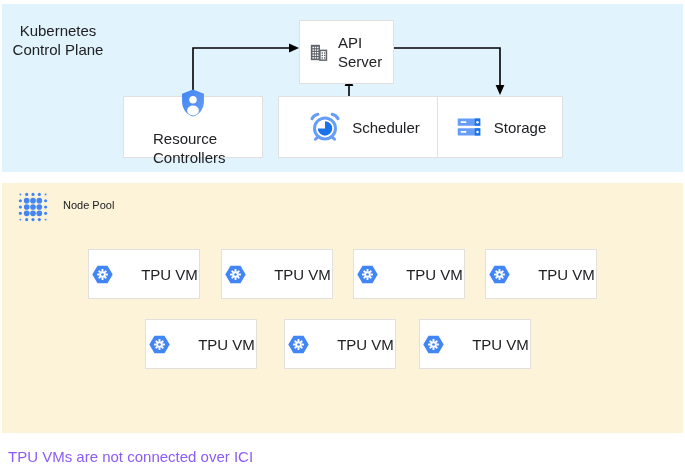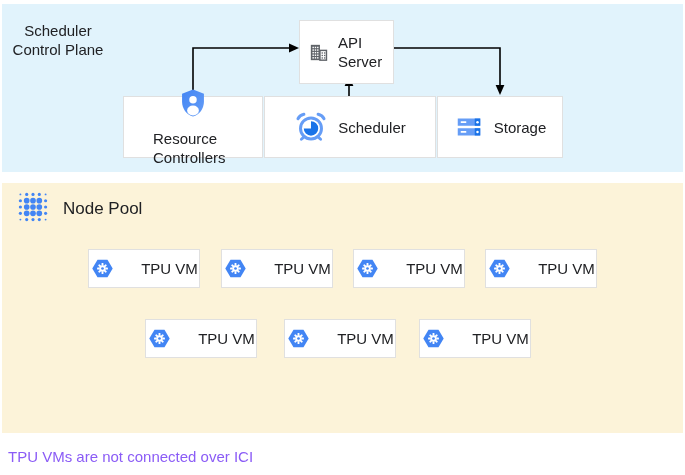--- a/index.html
+++ b/index.html
@@ -15,22 +15,22 @@
     display:flex;align-items:center;justify-content:center;gap:10px;
     font-size:15px;line-height:19px;color:#202124;
   }
   .node-label{white-space:pre-line;}
   #k8s-title{
     position:absolute;left:10px;top:21px;width:96px;text-align:center;
     font-size:15px;line-height:19px;color:#202124;
   }
   #arrows{position:absolute;left:0;top:0;width:685px;height:475px;pointer-events:none;}
   #np-icon{position:absolute;left:12px;top:186px;width:42px;height:42px;}
-  #np-label{position:absolute;left:63px;top:199px;font-size:17px;}
-  .tpu-box{width:112px;height:39px;gap:26px;}
+  #np-label{position:absolute;left:63px;top:199px;font-size:11px;}
+  .tpu-box{width:112px;height:50px;gap:26px;}
   #caption{position:absolute;left:8px;top:448px;font-size:15px;color:#8b5cf6;}
   .icon{flex:0 0 auto;display:block;}
   svg{display:block;}
 </style>
 </head>
 <body>
 
 <svg width="0" height="0" style="position:absolute">
   <defs>
     <linearGradient id="gshield" x1="0" y1="0" x2="1" y2="1">
@@ -138,21 +138,21 @@
           <circle cx="32" cy="32" r="0.9"></circle>
       </g>
     </symbol>
   </defs>
 </svg>
 
 <div id="canvas">
 
   <div class="panel panel-blue"></div>
 
-  <div id="k8s-title">Scheduler Control Plane</div>
+  <div id="k8s-title">Kubernetes Control Plane</div>
 
   <svg id="arrows" viewBox="0 0 685 475">
     <g stroke="#000" stroke-width="1.6" fill="none">
       <path d="M193 96 L193 48 L289 48"></path>
     </g>
     <polygon points="299,48 289,43.6 289,52.4" fill="#000"></polygon>
     <g stroke="#000" stroke-width="1.6" fill="none">
       <path d="M349 96 L349 85"></path>
     </g>
     <polygon points="349,76 344.6,86 353.4,86" fill="#000"></polygon>
@@ -169,21 +169,21 @@
     <span class="node-label" style="width:48px;">API Server</span>
   </div>
 
   <div class="node-box" style="left:123px;top:96px;width:140px;height:62px;flex-direction:column;">
     <svg class="icon" width="32" height="32">
         <use href="#i-shield"></use>
       </svg>
     <span class="node-label" style="width:80px;">Resource Controllers</span>
   </div>
 
-  <div class="node-box" style="left:264px;top:96px;width:172px;height:62px;">
+  <div class="node-box" style="left:278px;top:96px;width:172px;height:62px;">
     <svg class="icon" width="34" height="34">
         <use href="#i-clock"></use>
       </svg>
     <span class="node-label">Scheduler</span>
   </div>
 
   <div class="node-box" style="left:437px;top:96px;width:126px;height:62px;">
     <svg class="icon" width="30" height="30">
         <use href="#i-storage"></use>
       </svg>

